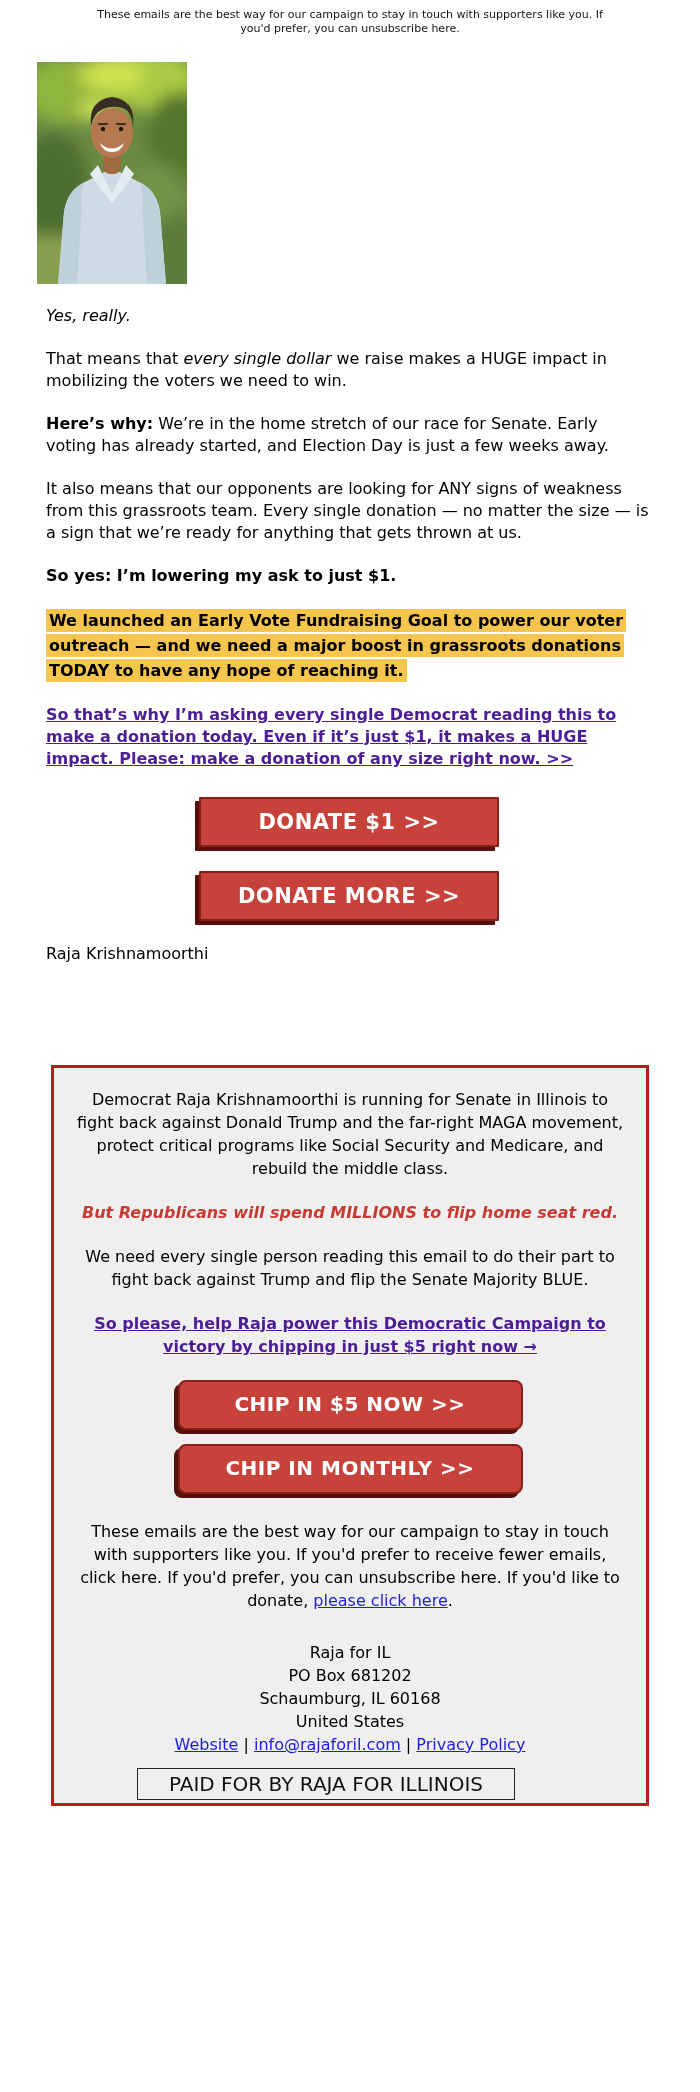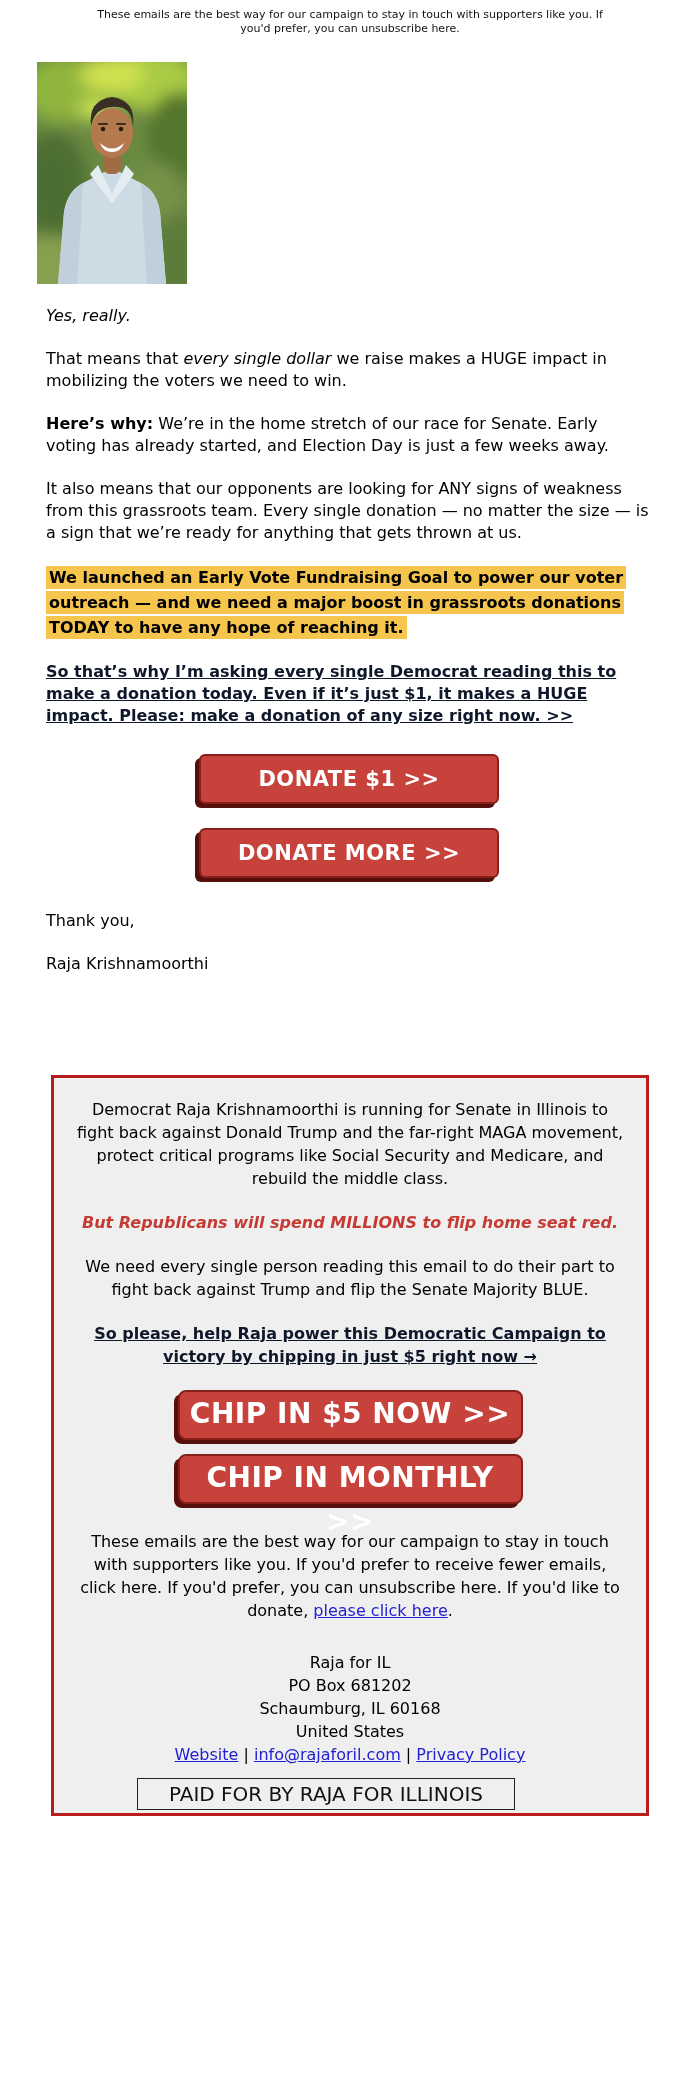--- a/index.html
+++ b/index.html
@@ -32,41 +32,41 @@
   .bold{font-weight:bold;}
   .hl-para{line-height:25px;}
   .hl{
     background:#f6c54e;
     font-weight:bold;
     padding:2px 3px;
     -webkit-box-decoration-break:clone;
     box-decoration-break:clone;
   }
   .body-link{
-    color:#0f172a;
+    color:#4c1d95;
     font-weight:bold;
     text-decoration:underline;
     cursor:pointer;
   }
   .btn{
     display:block;
     box-sizing:border-box;
     text-align:center;
     background:#c7423a;
     color:#ffffff;
     font-weight:bold;
     border:2px solid #87201b;
     box-shadow:-4px 4px 0 #55100c;
     text-decoration:none;
     cursor:pointer;
   }
   .btn-donate{
     width:300px;height:50px;
     margin:27px auto 22px auto;
-    border-radius:6px;
+    border-radius:1px;
     font-size:21px;line-height:46px;
     letter-spacing:0.5px;
   }
   .btn-donate + .btn-donate{margin-top:24px;}
   .sig-block p{margin:21px 0;}
   .thanks{margin-top:32px !important;}
   .gray-box{
     box-sizing:content-box;
     margin:100px 0 0 51px;
     width:548px;
@@ -80,21 +80,21 @@
   .gray-box .first{margin-top:20px;}
   .red-em{
     color:#c53b33;
     font-weight:bold;
     font-style:italic;
   }
   .btn-chip{
     width:345px;height:50px;
     margin:22px auto 0 auto;
     border-radius:8px;
-    font-size:28px;line-height:44px;
+    font-size:20px;line-height:44px;
     letter-spacing:0.5px;
   }
   .btn-chip + .btn-chip{margin-top:14px;}
   .small-note{margin-top:26px !important;}
   .footer-link{
     color:#2121d1;
     text-decoration:underline;
     cursor:pointer;
   }
   .address{margin-top:29px;line-height:23px;}
@@ -152,28 +152,28 @@
         <rect x="79" y="61" width="10" height="2" rx="1" fill="#3a2d26"></rect>
       </g>
     </svg>
   </div>
 
   <div class="content">
     <p class="italic">Yes, really.</p>
     <p><span>That means that </span><i>every single dollar</i><span> we raise makes a HUGE impact in mobilizing the voters we need to win.</span></p>
     <p><b>Here’s why:</b><span> We’re in the home stretch of our race for Senate. Early voting has already started, and Election Day is just a few weeks away.</span></p>
     <p>It also means that our opponents are looking for ANY signs of weakness from this grassroots team. Every single donation — no matter the size — is a sign that we’re ready for anything that gets thrown at us.</p>
+    <p class="bold">So yes: I’m lowering my ask to just $1.</p>
     <p class="hl-para"><span class="hl">We launched an Early Vote Fundraising Goal to power our voter outreach — and we need a major boost in grassroots donations TODAY to have any hope of reaching it.</span></p>
     <p><a class="body-link">So that’s why I’m asking every single Democrat reading this to make a donation today. Even if it’s just $1, it makes a HUGE impact. Please: make a donation of any size right now. &gt;&gt;</a></p>
 
     <a class="btn btn-donate">DONATE $1 &gt;&gt;</a>
     <a class="btn btn-donate">DONATE MORE &gt;&gt;</a>
 
     <div class="sig-block">
-      <p class="thanks">Thank you,</p>
       <p>Raja Krishnamoorthi</p>
     </div>
   </div>
 
   <div class="gray-box">
     <p class="first">Democrat Raja Krishnamoorthi is running for Senate in Illinois to fight back against Donald Trump and the far-right MAGA movement, protect critical programs like Social Security and Medicare, and rebuild the middle class.</p>
     <p class="red-em">But Republicans will spend MILLIONS to flip home seat red.</p>
     <p>We need every single person reading this email to do their part to fight back against Trump and flip the Senate Majority BLUE.</p>
     <p><a class="body-link">So please, help Raja power this Democratic Campaign to victory by chipping in just $5 right now →</a></p>
 

